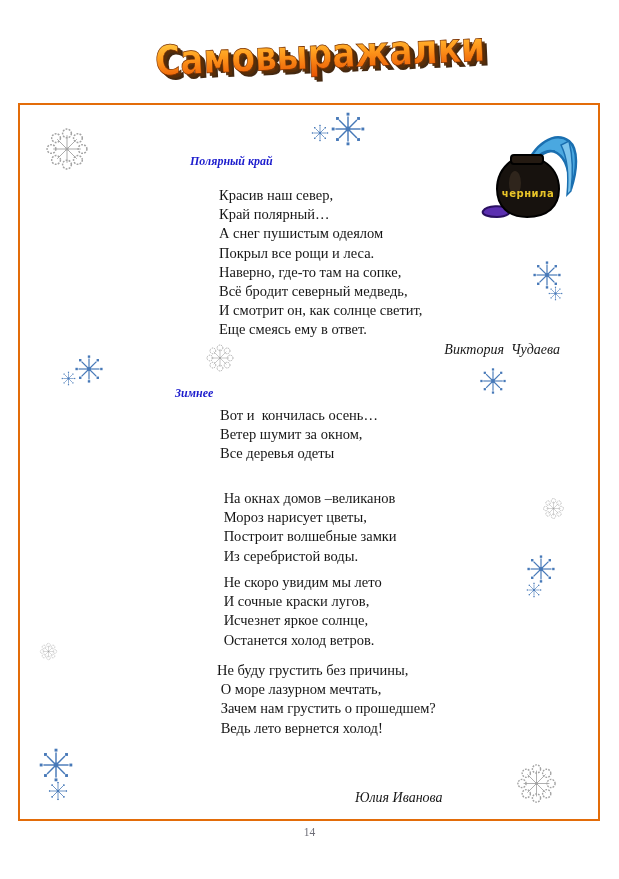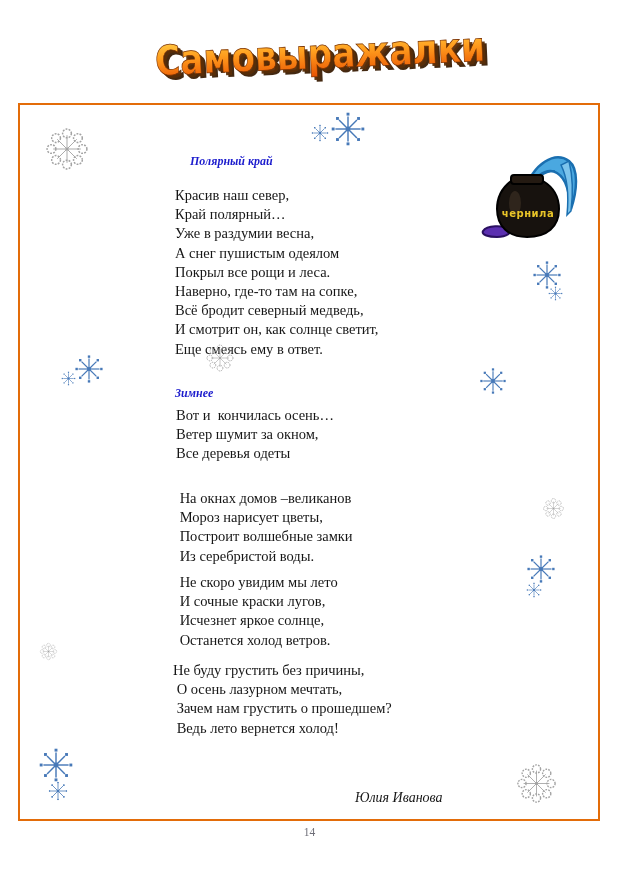--- a/index.html
+++ b/index.html
@@ -9,30 +9,30 @@
   }
   .wordart { position:absolute; left:135px; top:13px; width:370px; height:80px; }
   .frame {
     position:absolute; left:18px; top:103px; width:578px; height:714px;
     border:2px solid var(--border_orange,#e36c09); background:#fff;
   }
   .poem-title {
     position:absolute; color:var(--heading_blue,#1c1ccd);
     font-weight:bold; font-style:italic; font-size:12px; line-height:18px;
   }
-  .stanza { position:absolute; }
+  .stanza { position:absolute;margin-left:44px; }
   .line {
     white-space:pre-wrap; font-size:14.5px; line-height:19.2px; color:#161616;
   }
   .author {
     position:absolute; font-style:italic; font-size:14px; color:#161616;
     white-space:pre-wrap;
   }
   .author.right { text-align:right; }
-  .illustration { position:absolute; left:473px; top:133px; width:112px; height:113px; background:#fff; }
+  .illustration { position:absolute; left:473px; top:113px; width:112px; height:113px; background:#fff; }
   .flake { position:absolute; display:block; }
   .flake.blue { color:var(--snowflake_blue,#4779b8); }
   .flake.gray { color:var(--snowflake_gray,#a3a3a3); }
   .pagenum {
     position:absolute; left:0; top:826px; width:100%; text-align:center;
     font-size:11.5px; color:#6e6e78; font-family:"Liberation Serif",serif;
   }
   svg { display:block; }
 </style>
 </head>
@@ -124,29 +124,29 @@
       <ellipse cx="42" cy="70" rx="6" ry="12" fill="#3a2d22" opacity="0.7"></ellipse>
       <text x="55" y="84" text-anchor="middle" font-family="'DejaVu Sans',sans-serif" font-size="10" font-weight="bold" fill="#e8c428" letter-spacing="0.5">чернила</text>
     </svg>
   </div>
 
   <div class="poem-title" style="left:190px; top:152px;">Полярный край</div>
 
   <div class="stanza" style="left:175px; top:186px;">
     <div class="line">Красив наш север,</div>
     <div class="line">Край полярный…</div>
-    <div class="line">Уже в раздумии весна,</div>
     <div class="line">А снег пушистым одеялом</div>
     <div class="line">Покрыл все рощи и леса.</div>
     <div class="line">Наверно, где-то там на сопке,</div>
     <div class="line">Всё бродит северный медведь,</div>
     <div class="line">И смотрит он, как солнце светит,</div>
     <div class="line">Еще смеясь ему в ответ.</div>
   </div>
 
+  <div class="author right" style="left:360px; top:342px; width:200px;">Виктория  Чудаева</div>
 
   <div class="poem-title" style="left:175px; top:384px;">Зимнее</div>
 
   <div class="stanza" style="left:176px; top:406px;">
     <div class="line">Вот и  кончилась осень…</div>
     <div class="line">Ветер шумит за окном,</div>
     <div class="line">Все деревья одеты</div>
   </div>
 
   <div class="stanza" style="left:176px; top:489px;font-family:Liberation Serif, serif;">
@@ -158,21 +158,21 @@
 
   <div class="stanza" style="left:176px; top:573px;">
     <div class="line"> Не скоро увидим мы лето</div>
     <div class="line"> И сочные краски лугов,</div>
     <div class="line"> Исчезнет яркое солнце,</div>
     <div class="line"> Останется холод ветров.</div>
   </div>
 
   <div class="stanza" style="left:173px; top:661px;">
     <div class="line">Не буду грустить без причины,</div>
-    <div class="line"> О осень лазурном мечтать,</div>
+    <div class="line"> О море лазурном мечтать,</div>
     <div class="line"> Зачем нам грустить о прошедшем?</div>
     <div class="line"> Ведь лето вернется холод!</div>
   </div>
 
   <div class="author" style="left:355px; top:790px;">Юлия Иванова</div>
 
   <svg class="flake gray" style="left:44px;  top:126px; " width="46" height="46">
       <use href="#flake-gray"></use>
     </svg>
   <svg class="flake blue" style="left:330px; top:111px; " width="36" height="36">

